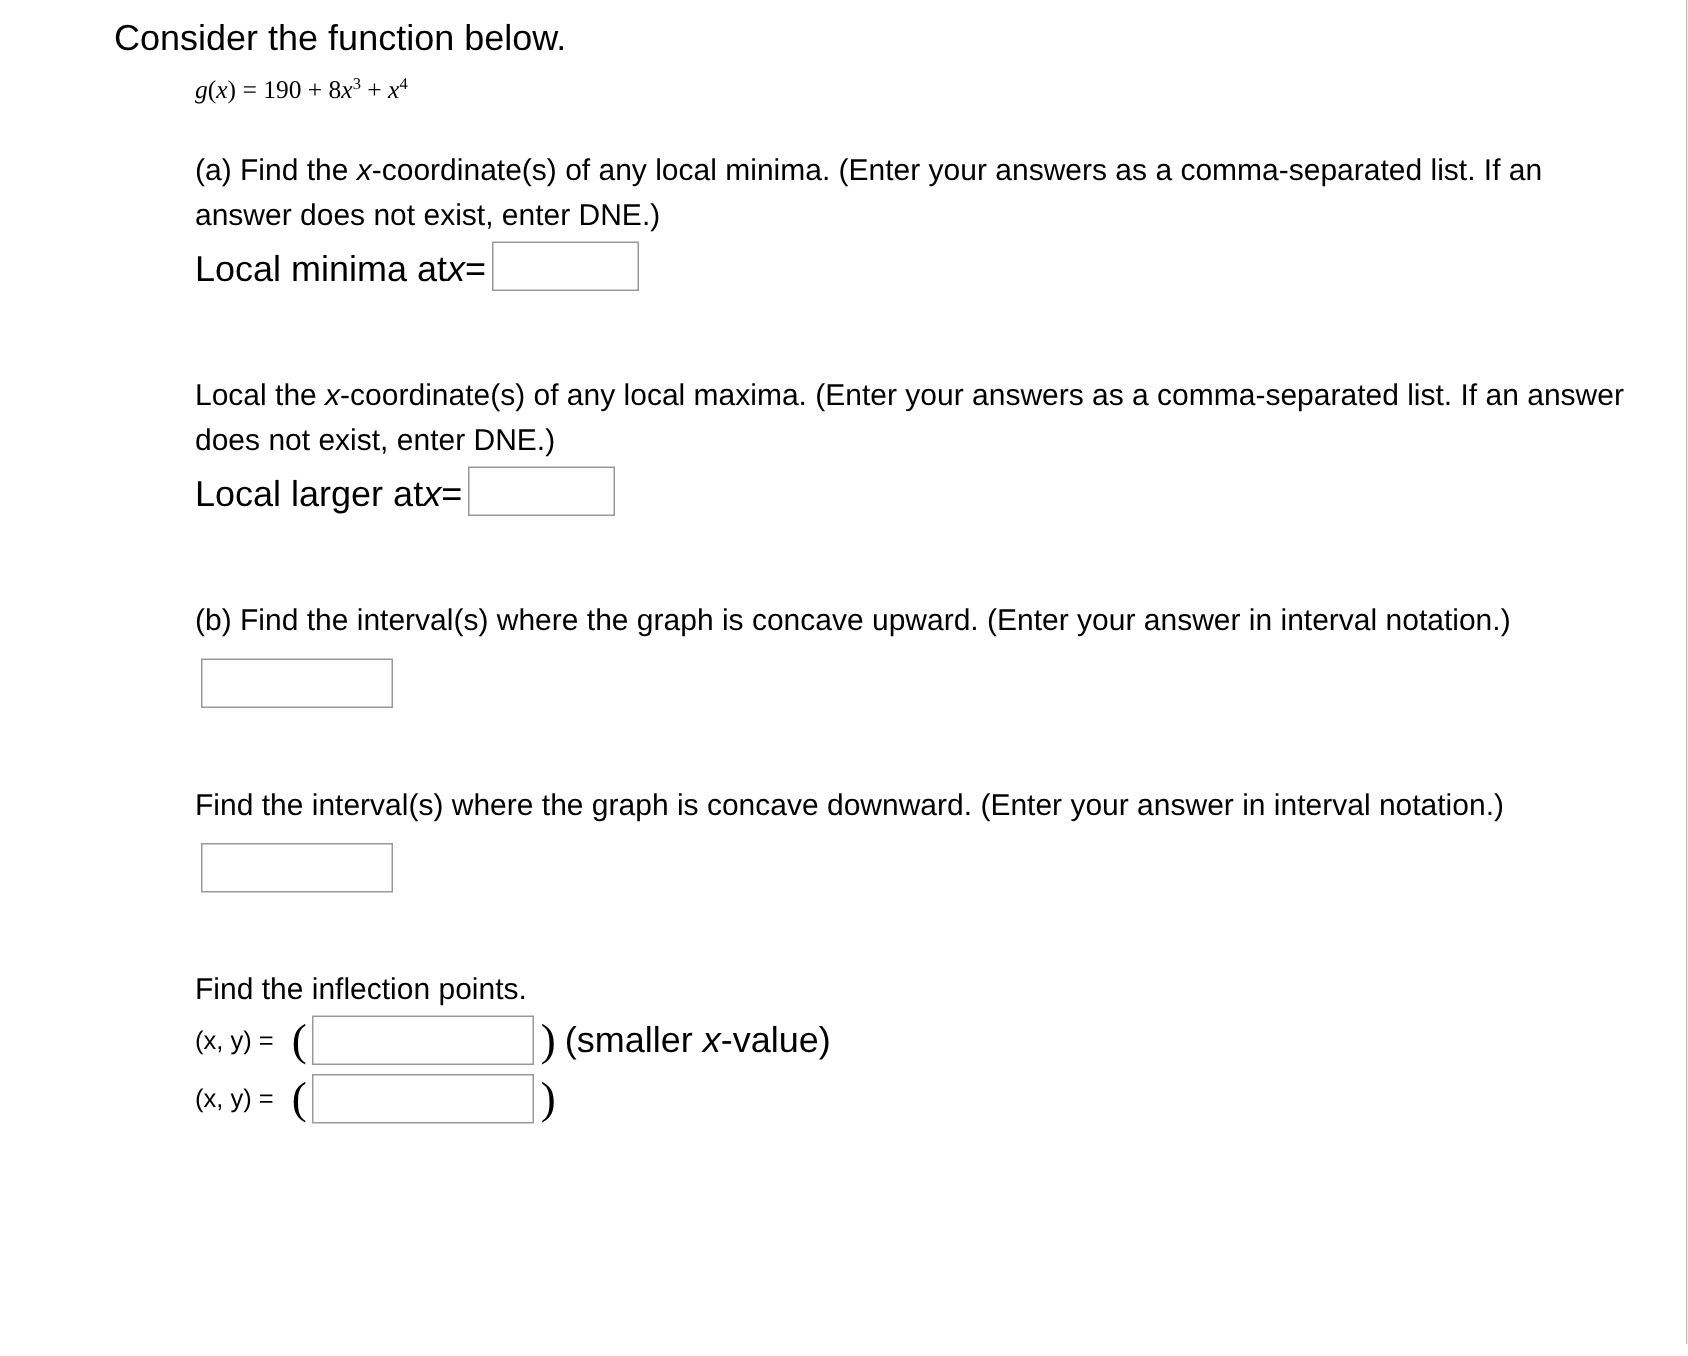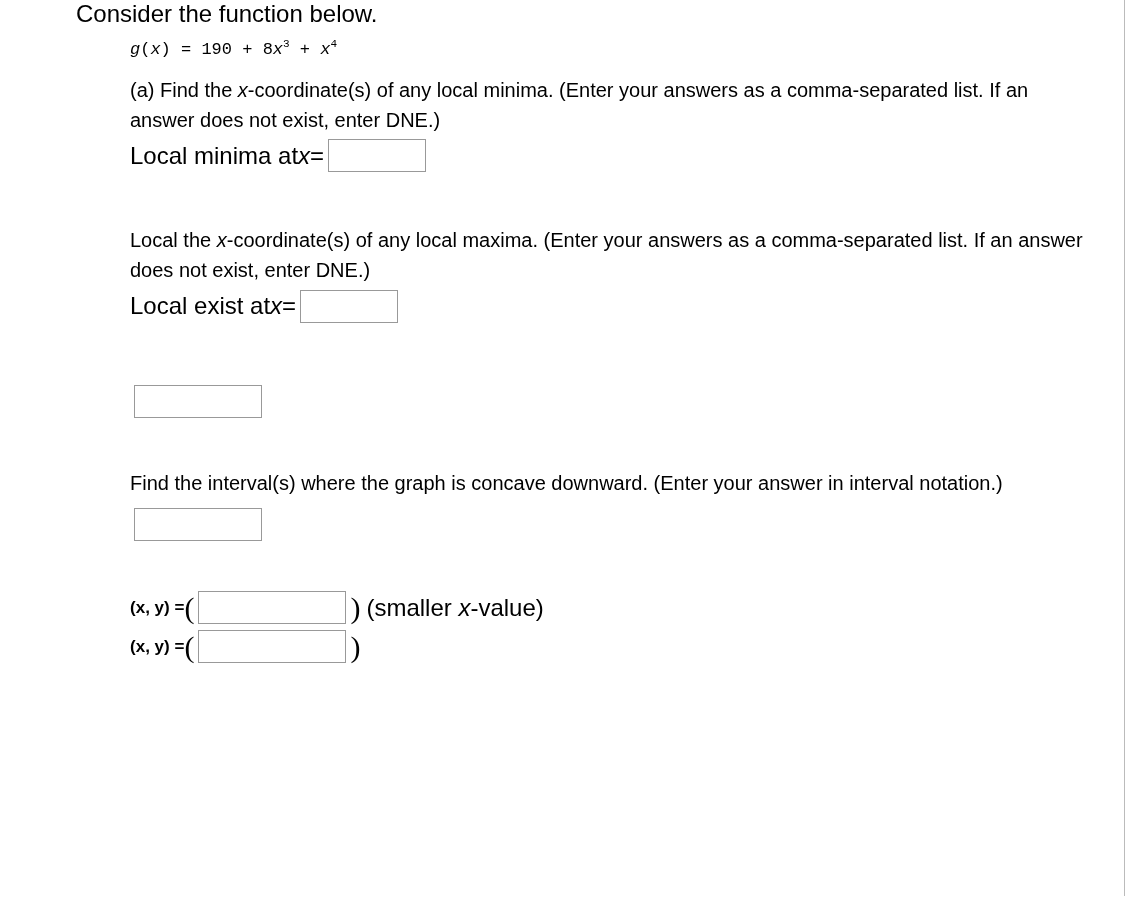--- a/index.html
+++ b/index.html
@@ -8,56 +8,56 @@
     body {
       margin: 0;
       padding: 0;
       font-family: Verdana, Geneva, sans-serif;
       background: #fff;
       color: #000;
     }
     .container {
       width: 1125px;
       height: 896px;
-      padding: 0 40px 20px 80px;
+      padding: 12px 40px 20px 80px;
       border-right: 1px solid #bbb;
     }
     .intro {
       font-size: 24px;
       margin-bottom: 10px;
       margin-left: -4px;
     }
     .content {
       margin-left: 50px;
     }
     .function {
       font-size: 17px;
-      font-family: Liberation Mono, monospace;
-      margin-bottom: 16px;
+      font-family: Liberation Serif, serif;
+      margin-bottom: 28px;
     }
     .function .var {
       font-style: italic;
     }
     .function sup {
       font-size: 11px;
       vertical-align: super;
     }
     .question-text {
       font-size: 20px;
       line-height: 1.5;
       margin-bottom: 2px;
     }
     .question-text .var {
       font-style: italic;
     }
     .answer-line {
       font-size: 24px;
       line-height: 1.6;
       display: flex;
-      align-items: center;
+      align-items: flex-start;
       flex-wrap: wrap;
     }
     .answer-line .var {
       font-style: italic;
     }
     .input-box {
       display: inline-block;
       border: 1px solid #999;
       background: #fff;
       height: 33px;
@@ -86,22 +86,21 @@
       top: 0px;
     }
     .inflection-row {
       display: flex;
       align-items: center;
       margin-bottom: 6px;
       font-size: 24px;
     }
     .inflection-label {
       font-size: 17px;
-      margin-right: 0;
-      font-weight: bold;
+      margin-right: 12px;
     }
     .note-text {
       font-size: 24px;
       margin-left: 6px;
     }
     .note-text .var {
       font-style: italic;
     }
     .standalone-input {
       margin-top: 10px;
@@ -129,41 +128,43 @@
         <span> = </span>
       <input type="text" class="input-box" style="">
     </div>
 
     <div class="spacer"></div>
 
     <div class="question-text">
       <span>Local the </span><span class="var">x</span><span>-coordinate(s) of any local maxima. (Enter your answers as a comma-separated list. If an answer does not exist, enter DNE.)</span>
     </div>
     <div class="answer-line">
-      <span>Local exist at </span>
+      <span>Local larger at </span>
         <span class="var">x</span>
         <span> = </span>
       <input type="text" class="input-box" style="">
     </div>
 
     <div class="spacer"></div>
 
+    <div class="question-text">(b) Find the interval(s) where the graph is concave upward. (Enter your answer in interval notation.)</div>
     <div class="standalone-input">
       <input type="text" class="input-box input-box-small" style="">
     </div>
 
     <div class="spacer"></div>
 
     <div class="question-text">Find the interval(s) where the graph is concave downward. (Enter your answer in interval notation.)</div>
     <div class="standalone-input">
       <input type="text" class="input-box input-box-small" style="">
     </div>
 
     <div class="spacer"></div>
 
+    <div class="question-text">Find the inflection points.</div>
 
     <div class="inflection-row">
       <span class="inflection-label">
         <span>(</span><span class="var">x</span><span>, </span><span class="var">y</span><span>)</span><span> = </span>
       </span>
       <span class="big-paren">(</span>
       <input type="text" class="input-box input-box-wide" style="">
       <span class="big-paren">)</span>
       <span class="note-text">
         <span>(smaller </span><span class="var">x</span><span>-value)</span>

